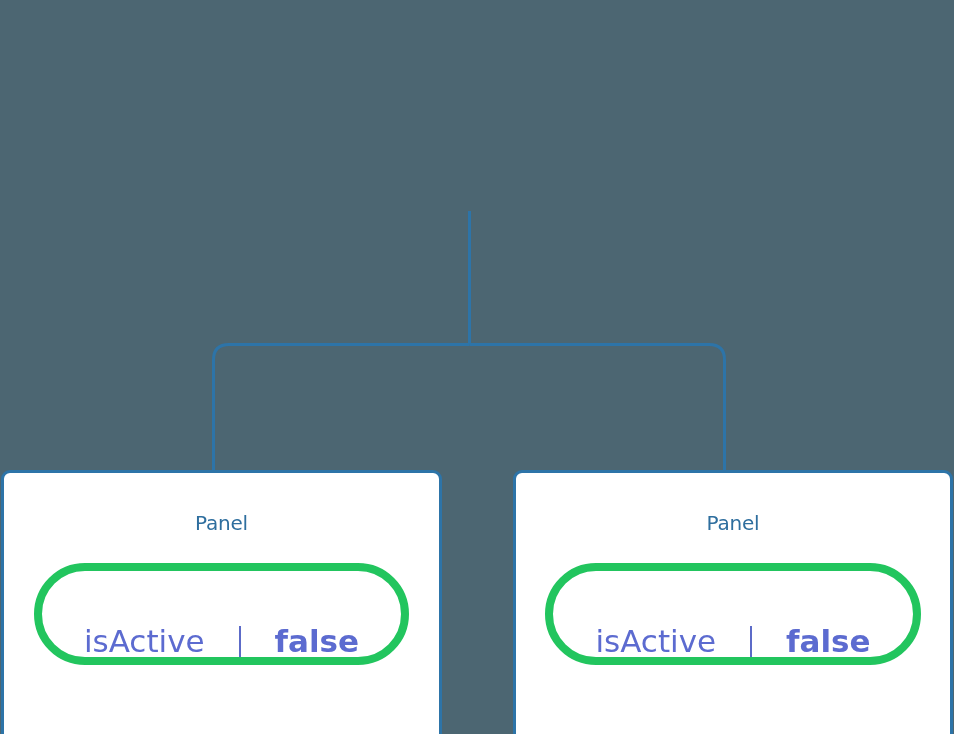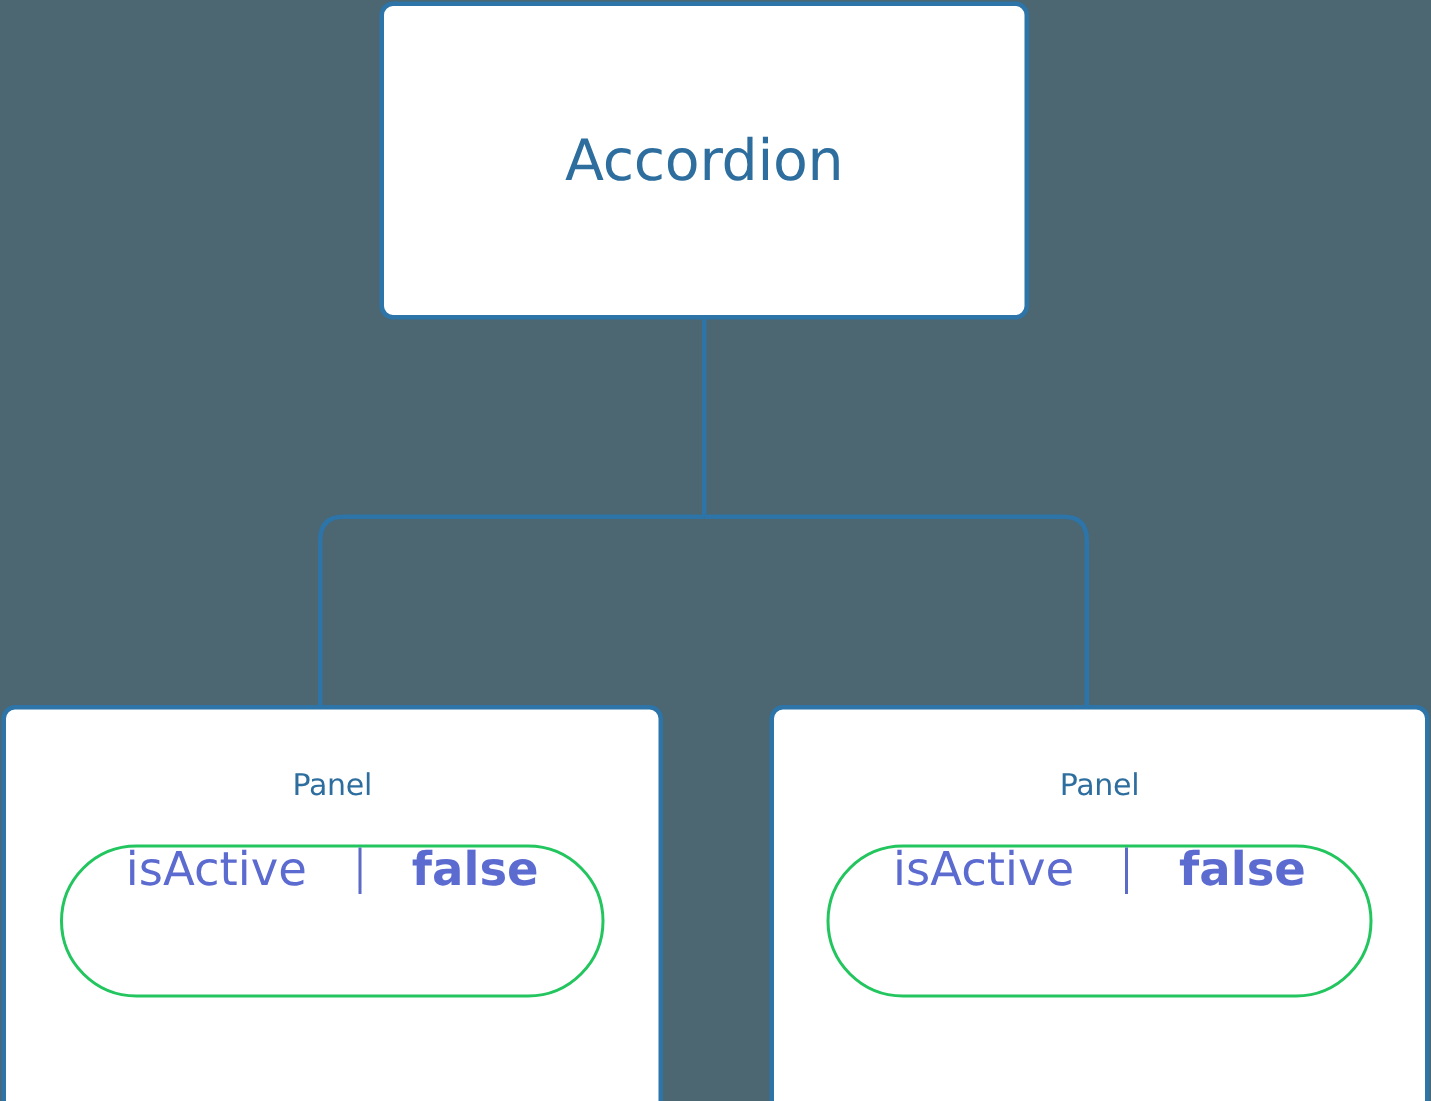--- a/index.html
+++ b/index.html
@@ -74,24 +74,24 @@
   }
   .node-title.small {
     font-size: 20px;
   }
 
   
   .state-pill {
     margin-top: 30px;
     height: 102px;
     box-sizing: border-box;
-    border: 2px solid #22c55e;
+    border: 8px solid #22c55e;
     border-radius: 51px;
     display: flex;
-    align-items: flex-start;
+    align-items: flex-end;
     background: transparent;
   }
   .pill-key,
   .pill-value {
     display: flex;
     align-items: center;
     justify-content: center;
     color: #5C6BD0;
     font-size: 31px;
     line-height: 1;
@@ -114,23 +114,20 @@
 
   <svg id="connector-layer" viewBox="0 0 954 734" width="954" height="734" xmlns="http://www.w3.org/2000/svg">
 
     <path d="M 469.5 211 L 469.5 344.5" fill="none" stroke="#2D74A8" stroke-width="3" stroke-linecap="butt"></path>
 
     <path d="M 469.5 344.5 L 229 344.5 Q 213.5 344.5 213.5 360 L 213.5 472" fill="none" stroke="#2D74A8" stroke-width="3" stroke-linecap="butt" stroke-linejoin="round"></path>
 
     <path d="M 469.5 344.5 L 709 344.5 Q 724.5 344.5 724.5 360 L 724.5 472" fill="none" stroke="#2D74A8" stroke-width="3" stroke-linecap="butt" stroke-linejoin="round"></path>
   </svg>
 
-  <div id="node-accordion" class="node-box">
-    <div class="node-title">Accordion</div>
-  </div>
 
   <div id="node-panel-left" class="node-box">
     <div class="node-title small">Panel</div>
     <div class="state-pill">
       <div class="pill-key">isActive</div>
       <div class="pill-value">false</div>
     </div>
   </div>
 
   <div id="node-panel-right" class="node-box">

